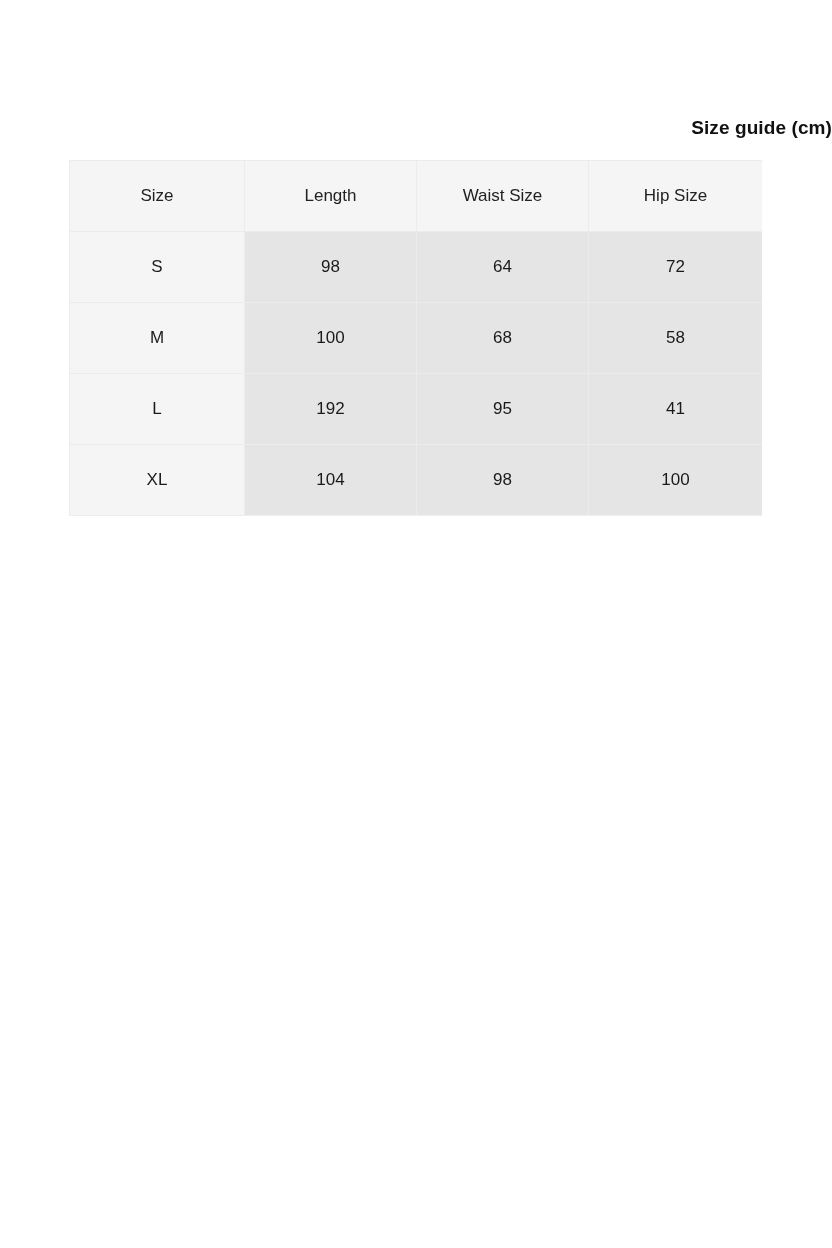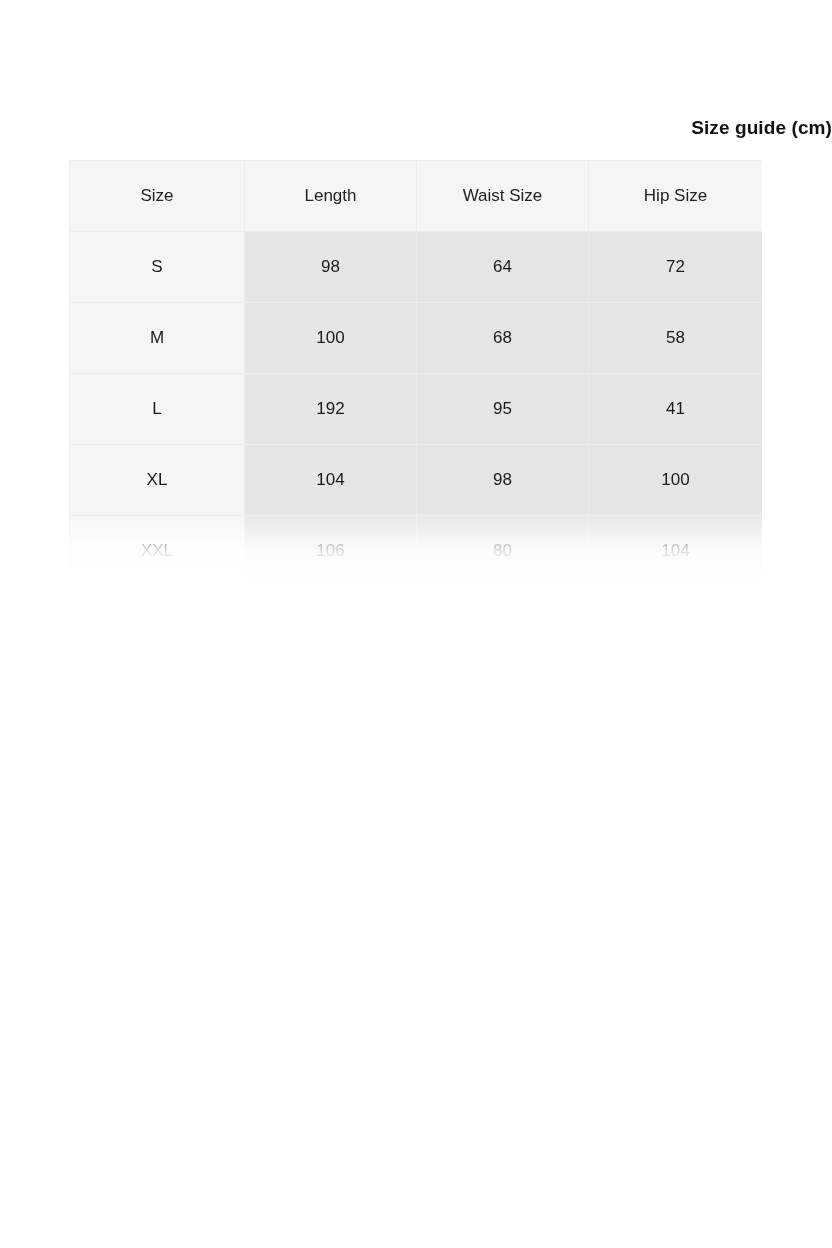--- a/index.html
+++ b/index.html
@@ -140,23 +140,17 @@
           <td>192</td>
           <td>95</td>
           <td>41</td>
         </tr>
         <tr>
           <td class="size-cell">XL</td>
           <td>104</td>
           <td>98</td>
           <td>100</td>
         </tr>
-        <tr>
-          <td class="size-cell">XXL</td>
-          <td>106</td>
-          <td>80</td>
-          <td>104</td>
-        </tr>
       </tbody>
     </table>
   </div>
 
 </div>
 
 </body></html>

